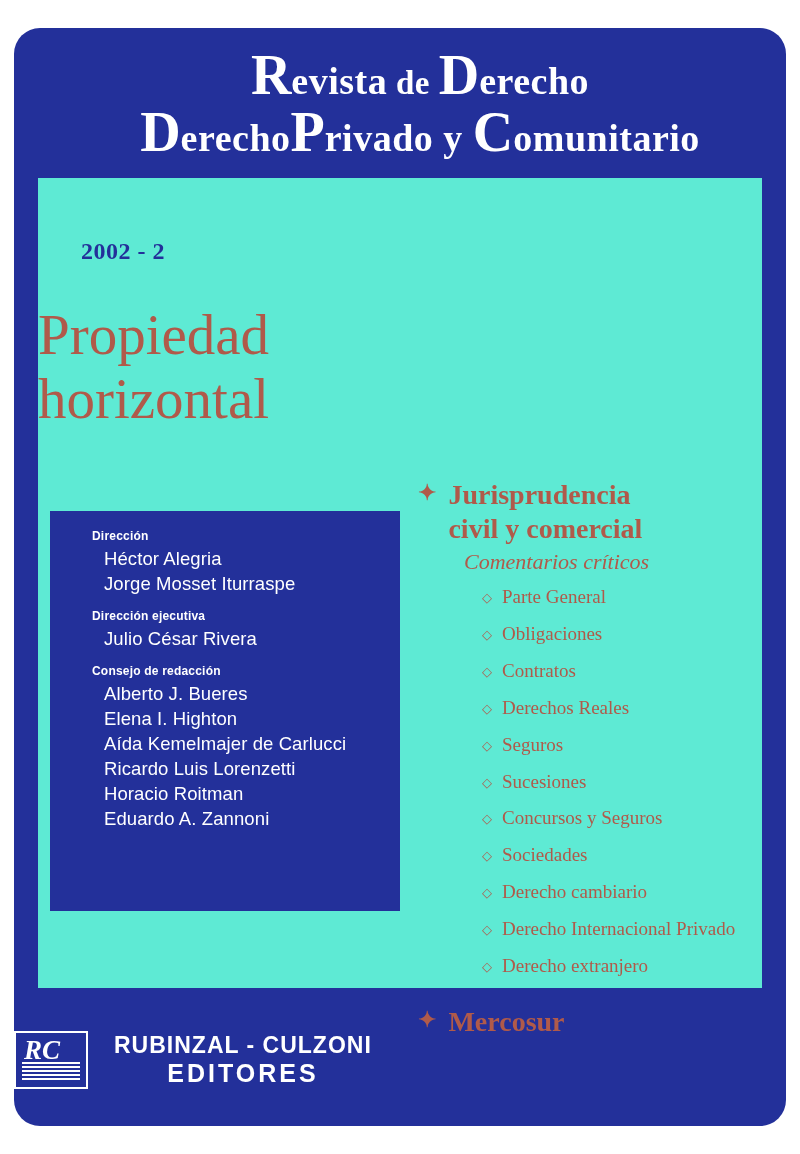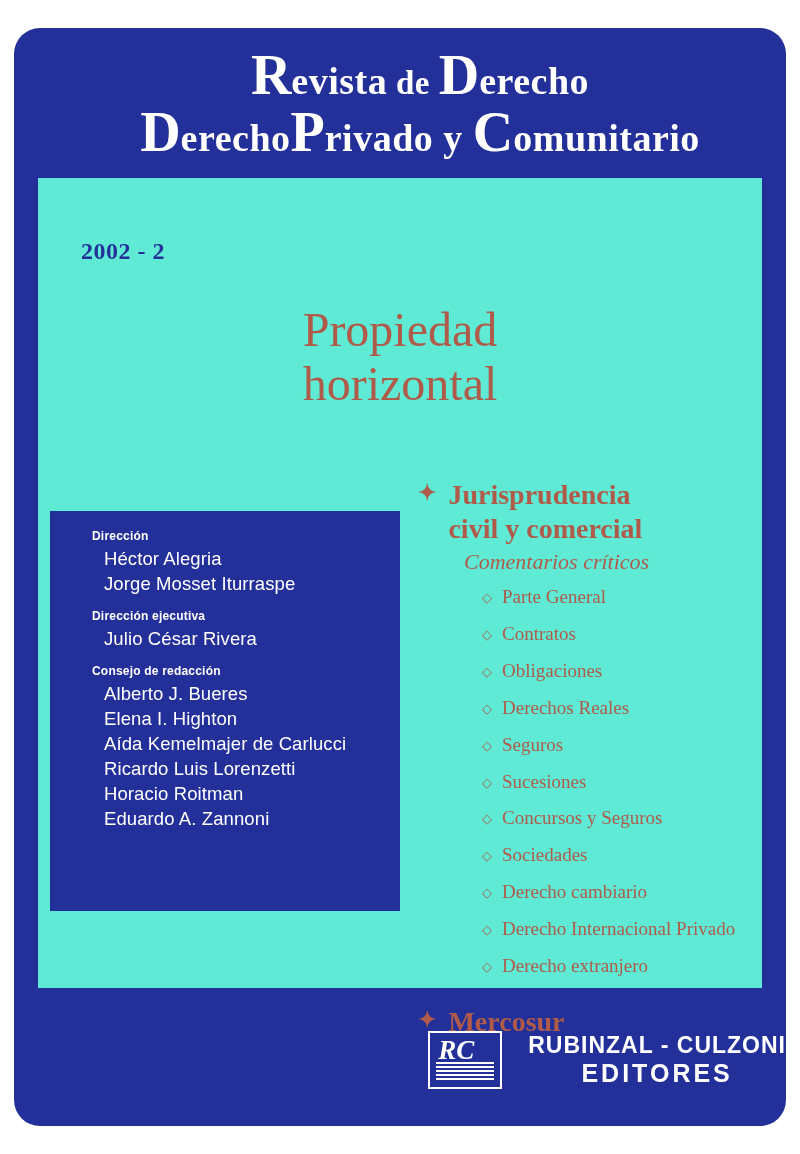--- a/index.html
+++ b/index.html
@@ -92,23 +92,23 @@
     font-size: 24px;
     color: #23309a;
     letter-spacing: 0.5px;
   }
 
   .title {
     position: absolute;
     left: 0;
     top: 125px;
     width: 724px;
-    text-align: center;
-    font-family: "Liberation Serif", serif;
-    font-size: 48px;
+    text-align: left;
+    font-family: "Liberation Serif", serif;
+    font-size: 57px;
     color: #b05a4a;
     line-height: 1.12;
   }
 
   
   .staff {
     position: absolute;
     left: 12px;
     top: 333px;
     width: 350px;
@@ -186,21 +186,21 @@
 
   
   .footer {
     position: absolute;
     left: 0;
     top: 966px;
     width: 772px;
     height: 132px;
     display: flex;
     align-items: center;
-    justify-content: flex-end;
+    justify-content: flex-start;
     box-sizing: border-box;
   }
   .footer-inner {
     display: flex;
     align-items: center;
     gap: 26px;
   }
   .publisher-text {
     color: #ffffff;
     font-family: "Liberation Sans", sans-serif;
@@ -292,22 +292,22 @@
           <span>
             <span>Jurisprudencia</span><br>
             <span>civil y comercial</span>
           </span>
         </div>
 
         <div class="sec-sub">Comentarios críticos</div>
 
         <ul class="topic-list">
           <li class="topic"><span class="dia">◇</span><span>Parte General</span></li>
+          <li class="topic"><span class="dia">◇</span><span>Obligaciones</span></li>
           <li class="topic"><span class="dia">◇</span><span>Contratos</span></li>
-          <li class="topic"><span class="dia">◇</span><span>Obligaciones</span></li>
           <li class="topic"><span class="dia">◇</span><span>Derechos Reales</span></li>
           <li class="topic"><span class="dia">◇</span><span>Seguros</span></li>
           <li class="topic"><span class="dia">◇</span><span>Sucesiones</span></li>
           <li class="topic"><span class="dia">◇</span><span>Concursos y Seguros</span></li>
           <li class="topic"><span class="dia">◇</span><span>Sociedades</span></li>
           <li class="topic"><span class="dia">◇</span><span>Derecho cambiario</span></li>
           <li class="topic"><span class="dia">◇</span><span>Derecho Internacional Privado</span></li>
           <li class="topic"><span class="dia">◇</span><span>Derecho extranjero</span></li>
         </ul>
 

